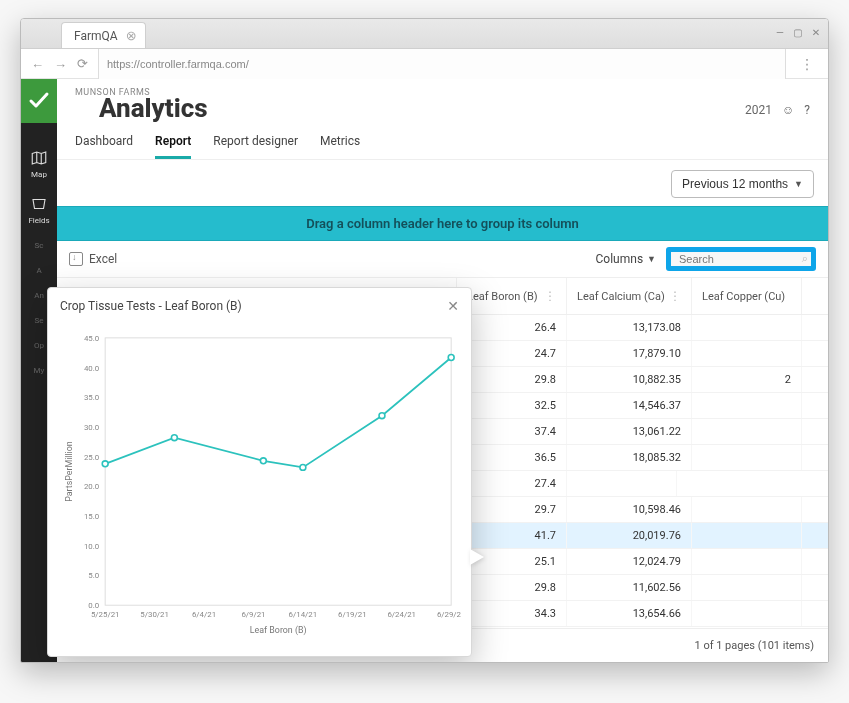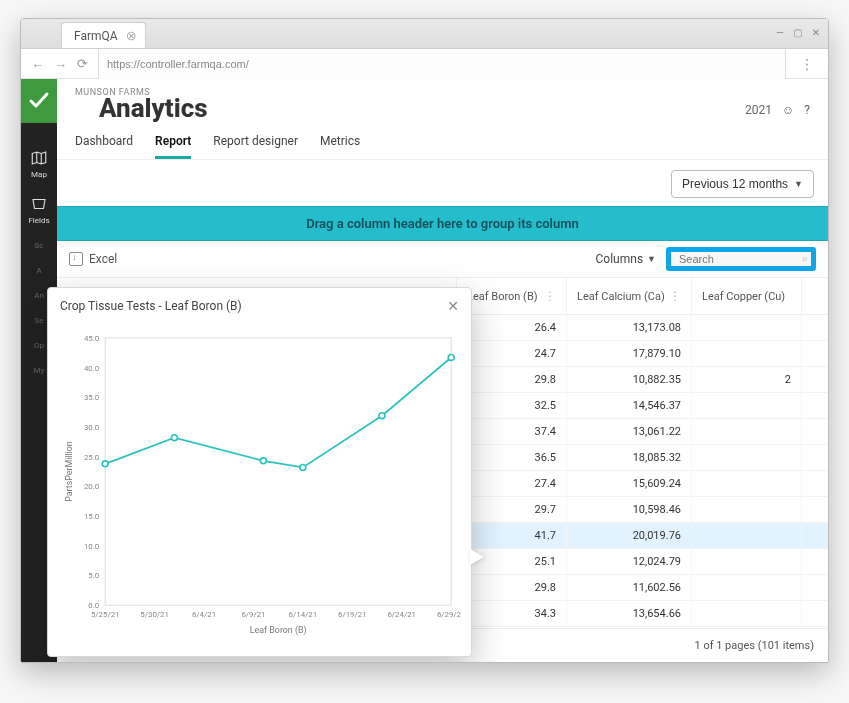--- a/index.html
+++ b/index.html
@@ -240,21 +240,20 @@
             </div>
             <div class="grow">
               <div class="gc col-spacer"></div>
               <div class="gc col-boron">36.5</div>
               <div class="gc col-ca">18,085.32</div>
               <div class="gc col-cu"></div>
             </div>
             <div class="grow">
               <div class="gc col-spacer"></div>
               <div class="gc col-boron">27.4</div>
-              <div class="gc col-ca">15,609.24</div>
               <div class="gc col-cu"></div>
             </div>
             <div class="grow">
               <div class="gc col-spacer"></div>
               <div class="gc col-boron">29.7</div>
               <div class="gc col-ca">10,598.46</div>
               <div class="gc col-cu"></div>
             </div>
             <div class="grow hl">
               <div class="gc col-spacer"></div>

